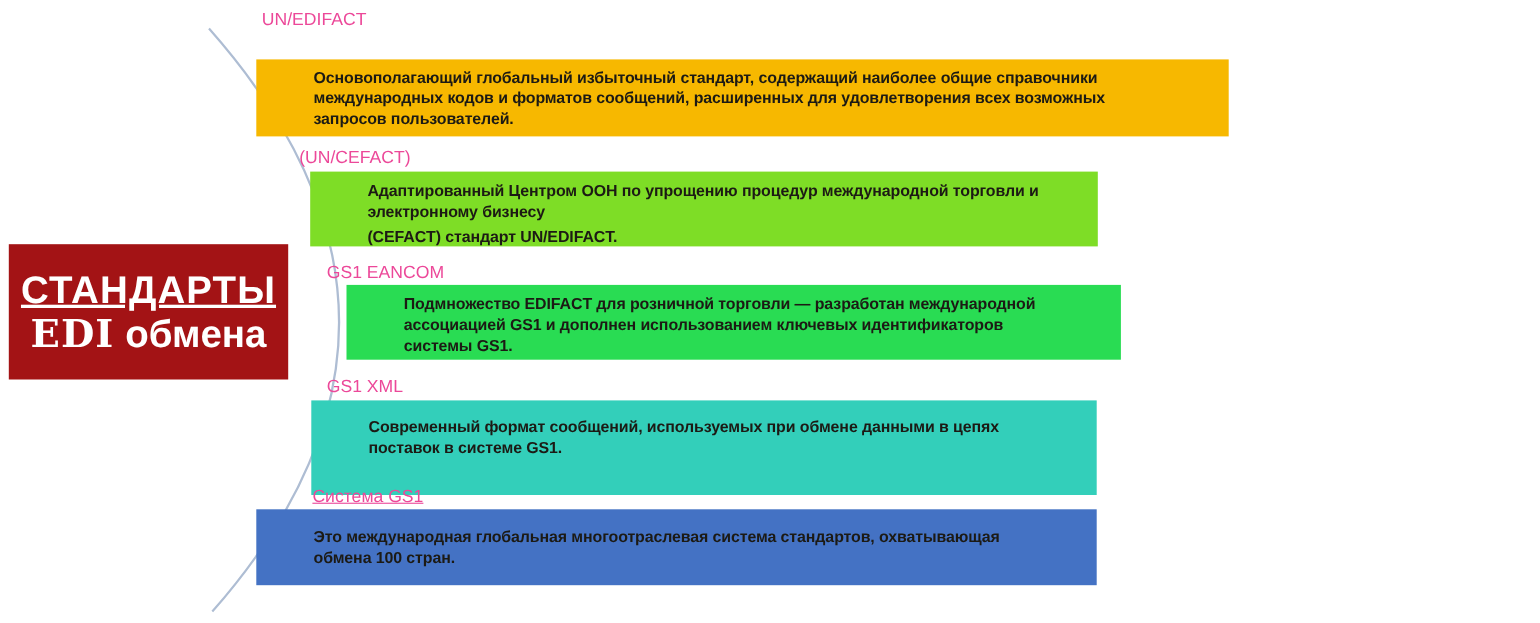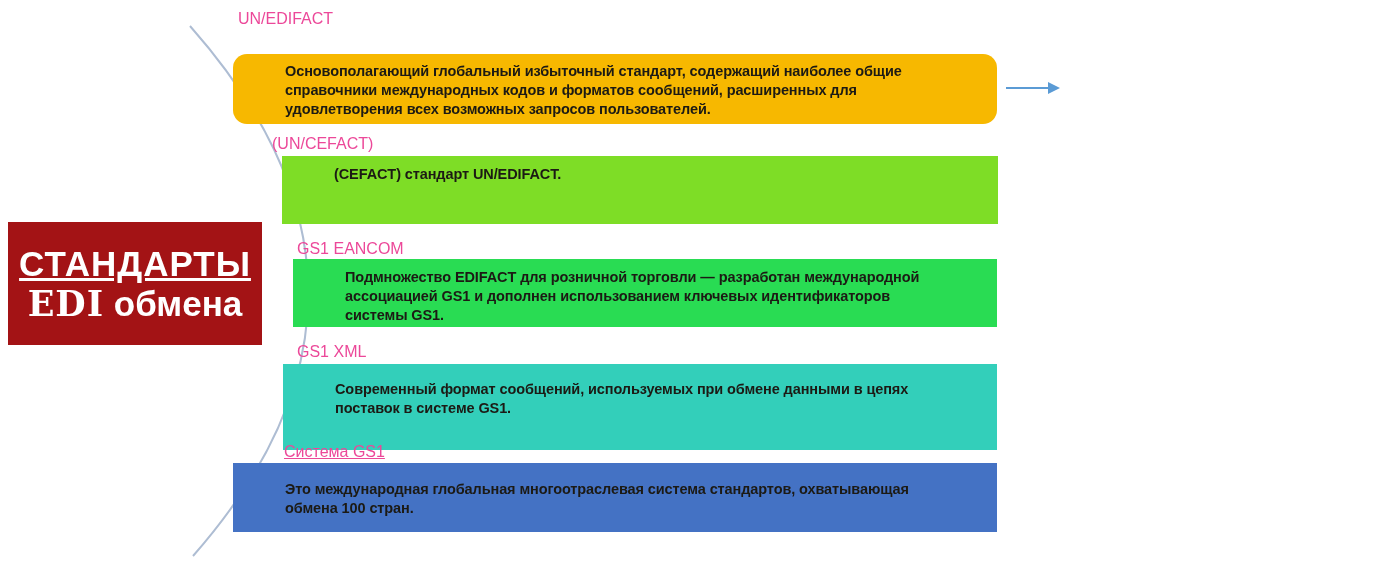--- a/index.html
+++ b/index.html
@@ -30,21 +30,21 @@
   #label-eancom{left:297px;top:238px;}
   #label-gs1xml{left:297px;top:341px;}
   #label-gs1sys{left:284px;top:441px;text-decoration:underline;}
 
   
   .desc-box{
     z-index:1;color:#1c1a14;font-size:14.5px;font-weight:bold;line-height:1.32;
     letter-spacing:-0.1px;
   }
   .desc-box p{margin:0;}
-  #box-unedifact{left:233px;top:54px;width:764px;height:70px;padding:8px 70px 22px 52px;border-radius:14px;}
+  #box-unedifact{left:233px;top:54px;width:884px;height:70px;padding:8px 70px 22px 52px;}
   #box-uncefact {left:282px;top:156px;width:716px;height:68px;padding:9px 40px 6px 52px;}
   #box-uncefact p + p{margin-top:4px;}
   #box-eancom   {left:293px;top:259px;width:704px;height:68px;padding:9px 60px 6px 52px;}
   #box-gs1xml   {left:283px;top:364px;width:714px;height:86px;padding:16px 40px 6px 52px;}
   #box-gs1sys   {left:233px;top:463px;width:764px;height:69px;padding:17px 70px 6px 52px;}
 
   
   #callout{
     left:1065px;top:12px;width:333px;height:153px;border-radius:50%;
     background:#ffffff;z-index:2;
@@ -69,25 +69,26 @@
     <div class="l2"><span class="edi">EDI</span><span> обмена</span></div>
   </div>
 
   <div id="label-unedifact" class="abs branch-label">UN/EDIFACT</div>
   <div id="box-unedifact" class="abs desc-box" style="background-color: rgb(247, 184, 0);">
     <p>Основополагающий глобальный избыточный стандарт, содержащий наиболее общие справочники международных кодов и форматов сообщений, расширенных для удовлетворения всех возможных запросов пользователей.</p>
   </div>
 
   <div id="label-uncefact" class="abs branch-label">(UN/CEFACT)</div>
   <div id="box-uncefact" class="abs desc-box" style="background-color: rgb(126, 221, 38);">
+    <p>Адаптированный Центром ООН по упрощению процедур международной торговли и электронному бизнесу</p>
     <p>(CEFACT) стандарт UN/EDIFACT.</p>
   </div>
 
   <div id="label-eancom" class="abs branch-label">GS1 EANCOM</div>
-  <div id="box-eancom" class="abs desc-box" style="background-color: rgb(41, 220, 83);">
+  <div id="box-eancom" class="abs desc-box" style="background-color: rgb(41, 220, 83); margin-left: 22px;">
     <p>Подмножество EDIFACT для розничной торговли — разработан международной ассоциацией GS1 и дополнен использованием ключевых идентификаторов системы GS1.</p>
   </div>
 
   <div id="label-gs1xml" class="abs branch-label">GS1 XML</div>
   <div id="box-gs1xml" class="abs desc-box" style="background-color: rgb(51, 207, 186);">
     <p>Современный формат сообщений, используемых при обмене данными в цепях поставок в системе GS1.</p>
   </div>
 
   <div id="label-gs1sys" class="abs branch-label">Система GS1</div>
   <div id="box-gs1sys" class="abs desc-box" style="background-color: rgb(68, 114, 196);">

